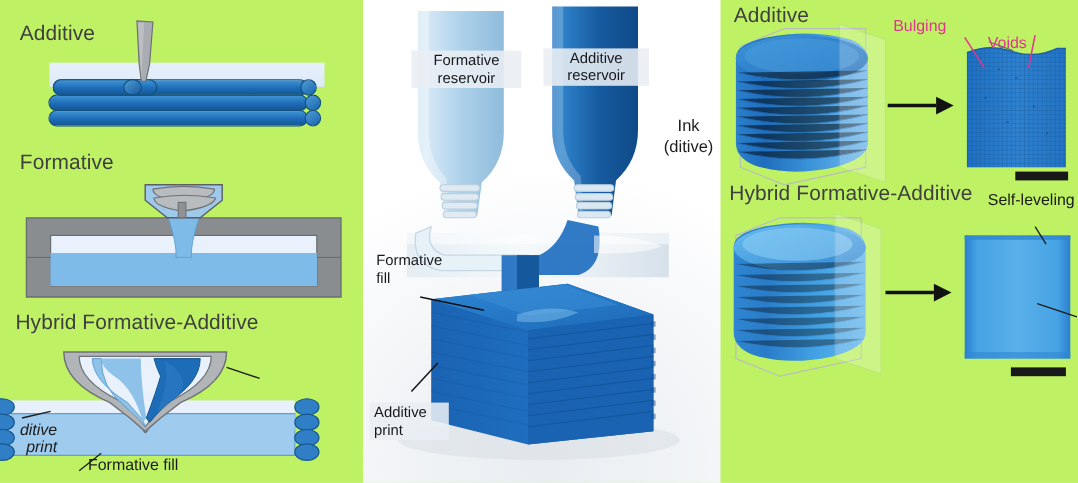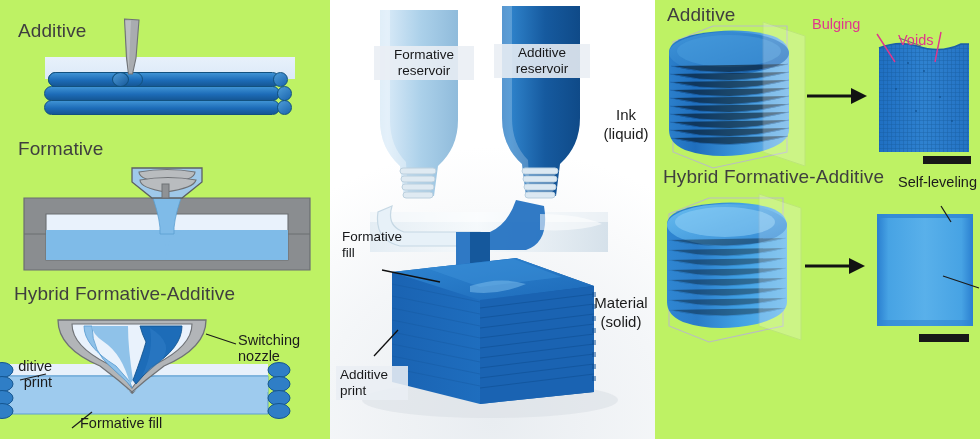--- a/index.html
+++ b/index.html
@@ -134,24 +134,22 @@
           <ellipse cx="2" cy="80" rx="11" ry="7.5" fill="#2f7ec6" stroke="#14558f" stroke-width="1"></ellipse>
           <ellipse cx="2" cy="93" rx="11" ry="7.5" fill="#2f7ec6" stroke="#14558f" stroke-width="1"></ellipse>
         </g>
 
         <line x1="206" y1="16" x2="236" y2="26" stroke="#1b1b1b" stroke-width="1.2"></line>
         <line x1="20" y1="62" x2="46" y2="56" stroke="#1b1b1b" stroke-width="1.2"></line>
         <line x1="72" y1="110" x2="92" y2="94" stroke="#1b1b1b" stroke-width="1.2"></line>
       </svg>
     </div>
 
-    <div class="lbl" style="left:238px;top:332px;">Switching
-nozzle</div>
-
-    <div class="lbl" style="left:0px;top:358px;text-align:right;width:52px;">ditive
+
+    <div class="lbl" style="left:0px;top:383px;text-align:right;width:52px;font-style:italic;">ditive
 print</div>
 
     <div class="lbl" style="left:80px;top:415px;">Formative fill</div>
   </div>
 
   <div class="panel" id="panel-photo">
     <div id="photo-bg"></div>
 
     <svg style="position:absolute;left:0;top:0;" width="325" height="439" viewBox="0 0 325 439">
       <defs>
@@ -261,24 +259,22 @@
       <line x1="44" y1="356" x2="68" y2="330" stroke="#101010" stroke-width="1.3"></line>
     </svg>
 
     <div class="tag" style="left:44px;top:46px;width:92px;">Formative
 reservoir</div>
 
     <div class="tag" style="left:164px;top:44px;width:88px;">Additive
 reservoir</div>
 
     <div class="side-note" style="left:268px;top:106px;width:56px;">Ink
-(liquid)</div>
-
-    <div class="side-note" style="left:258px;top:294px;width:66px;">Material
-(solid)</div>
+(ditive)</div>
+
 
     <div class="tag" style="left:8px;top:228px;width:68px;text-align:left;background:transparent;">Formative
 fill</div>
 
     <div class="tag" style="left:6px;top:366px;width:64px;text-align:left;">Additive
 print</div>
   </div>
 
   <div class="panel" id="panel-cross">
 

